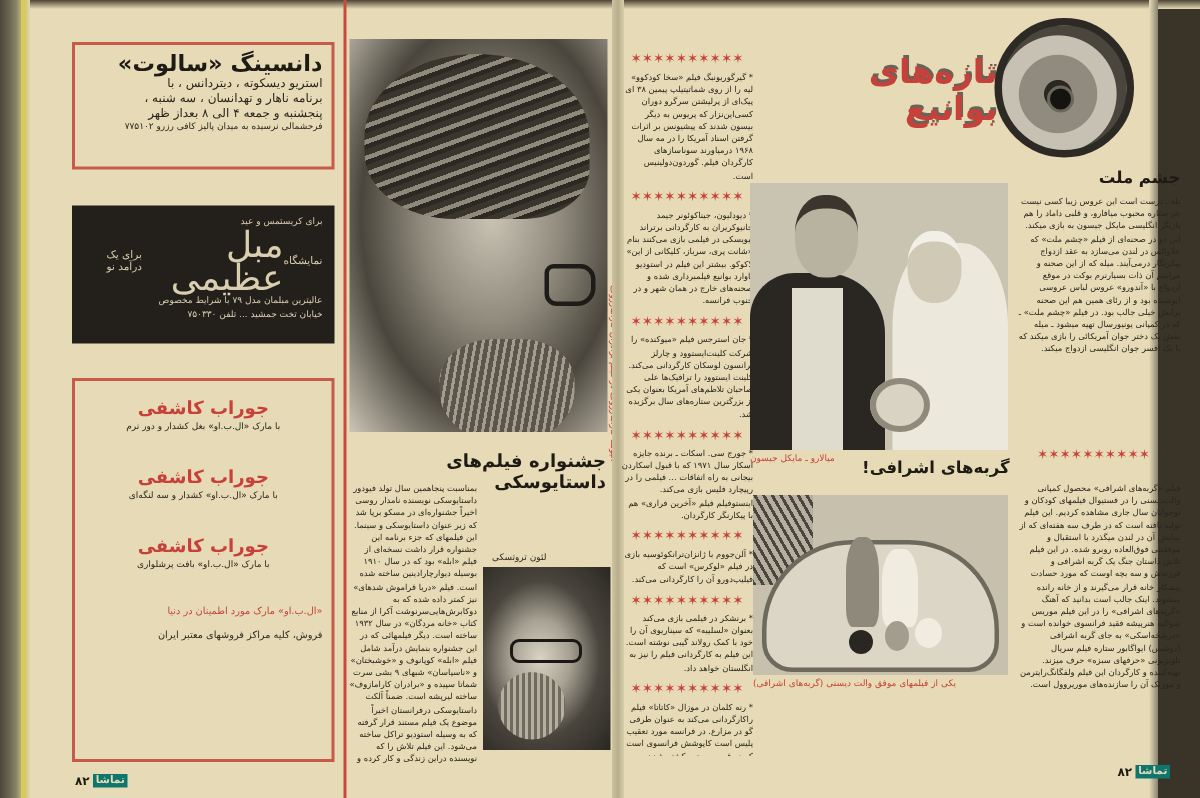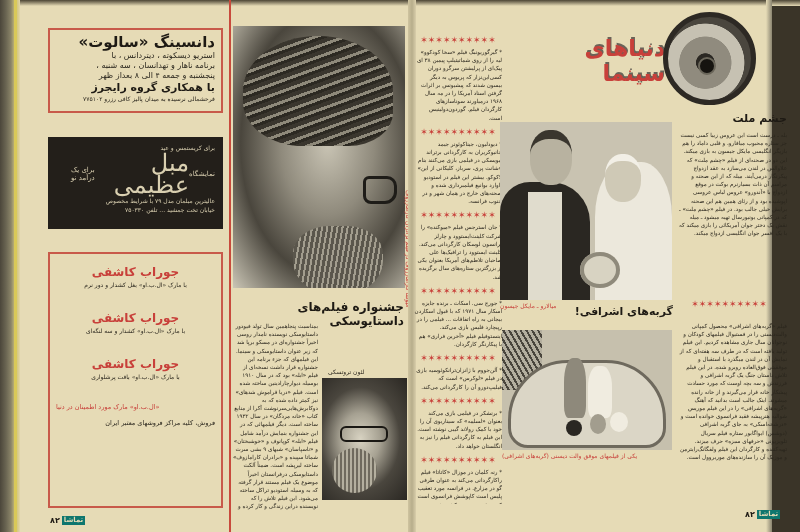--- a/index.html
+++ b/index.html
@@ -25,21 +25,21 @@
 
     .ad2 { position: absolute; left: 48px; top: 137px; width: 175px; height: 92px; background: #231f1a; padding: 6px 8px; color: #d9cfb0; }
     .ad2 .sm { font-size: 6px; line-height: 9px; }
     .ad2 .mid { font-size: 7px; }
     .ad2 .cal { font-family: "DejaVu Serif", serif; font-size: 24px; line-height: 22px; }
 
     .ad3 { left: 48px; top: 252px; width: 175px; height: 256px; padding: 10px 6px; }
     .sock { text-align: center; margin-bottom: 20px; }
     .sock .h { font-size: 12px; font-weight: bold; color: #c8403a; line-height: 16px; }
     .sock .s { font-size: 6px; color: #2a261d; line-height: 10px; }
-    .ad3 .foot-red { text-align: left; font-size: 6.5px; color: #c8403a; margin-top: 14px; line-height: 10px; }
+    .ad3 .foot-red { text-align: right; font-size: 6.5px; color: #c8403a; margin-top: 14px; line-height: 10px; }
     .ad3 .foot { text-align: right; font-size: 6.5px; color: #2a261d; margin-top: 6px; line-height: 10px; }
 
     .page-num { position: absolute; font-size: 8px; font-weight: bold; color: #1e1a14; display: flex; align-items: center; gap: 2px; }
     .page-num .logo { background: #0f766e; color: #e6dbb6; padding: 0 2px; font-size: 7px; line-height: 9px; }
 
     .vrule { position: absolute; background: #c84a3c; }
 
     
     .photo { position: absolute; background: #8a8578; overflow: hidden; }
     .photo-portrait { left: 233px; top: 26px; width: 172px; height: 262px;
@@ -109,21 +109,20 @@
   <div class="binding-left">
       <div class="yellow"></div>
     </div>
   <div class="right-edge"></div>
 
   <div class="ad-box ad1 rtl">
     <div class="title">دانسینگ «سالوت»</div>
     <div class="line">استریو دیسکوته ، دیتردانس ، با</div>
     <div class="line">برنامه ناهار و تهدانسان ، سه شنبه ،</div>
     <div class="line">پنجشنبه و جمعه ۴ الی ۸ بعداز ظهر</div>
-    <div class="big">با همکاری گروه رایجرز</div>
     <div class="small">فرحشمالی نرسیده به میدان پالیز کافی رزرو ۷۷۵۱۰۲</div>
   </div>
 
   <div class="ad2 rtl">
     <div class="sm">برای کریستمس و عید</div>
     <div style="display:flex;align-items:center;justify-content:space-between;">
       <span class="mid">نمایشگاه</span>
       <span class="cal">مبل عظیمی</span>
       <span class="mid">برای یک درآمد نو</span>
     </div>
@@ -182,21 +181,21 @@
     <div class="news-item body-text">* جورج سی. اسکات ـ برنده جایزه اسکار سال ۱۹۷۱ که با قبول اسکاردن بیجانی به راه اتفاقات ... فیلمی را در رپیچارد فلیس بازی می‌کند. اینستوفیلم فیلم «آخرین فراری» هم با پیکارنگر کارگردان.</div>
     <div class="stars">✶✶✶✶✶✶✶✶✶✶</div>
     <div class="news-item body-text">* آلن‌جووم با ژانزان‌ترانکوئوسیه بازی در فیلم «لوکرس» است که فیلیپ‌دورو آن را کارگردانی می‌کند.</div>
     <div class="stars">✶✶✶✶✶✶✶✶✶✶</div>
     <div class="news-item body-text">* برنشکر در فیلمی بازی می‌کند بعنوان «لسلیبه» که سیناریوی آن را خود با کمک رولاند گیبی نوشته است. این فیلم به کارگردانی فیلم را نیز به انگلستان خواهد داد.</div>
     <div class="stars">✶✶✶✶✶✶✶✶✶✶</div>
     <div class="news-item body-text">* رنه کلمان در موزال «کاتاتا» فیلم راکارگردانی می‌کند به عنوان طرفی گو در مزارع. در فرانسه مورد تعقیب پلیس است کاپوشش فرانسوی است که در قصیه موجب کشته شدن سه طفل کولی می‌شود و شانتاژ این به خطر ...</div>
 
   </div>
 
-  <div class="cinema-title rtl">دنیا‌های سینما</div>
+  <div class="cinema-title rtl">تازه‌های بوانیع</div>
   <div class="camera-logo">
       <div class="lens"></div>
     </div>
 
   <div class="photo photo-wedding">
     <div class="groom"></div>
       <div class="shirt"></div>
       <div class="ghead"></div>
     <div class="bride"></div>
       <div class="bhead"></div>

